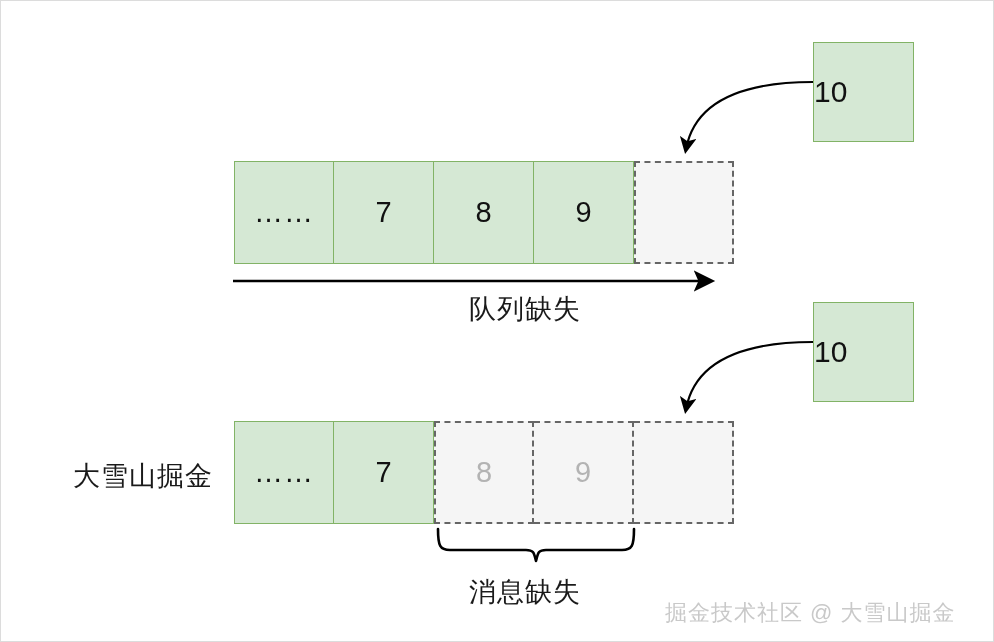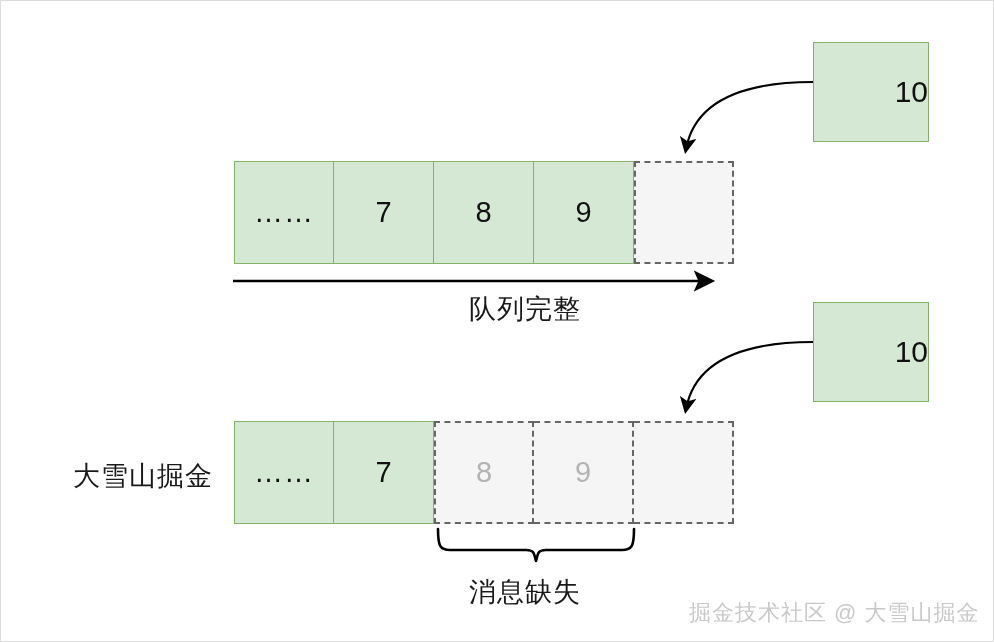--- a/index.html
+++ b/index.html
@@ -55,28 +55,28 @@
     letter-spacing: 1px;
     line-height: 0.5;
   }
   
   .cell.green.join-left { border-left: none; }
   .cell.dashed.join-left { border-left: none; }
 
   
   .box10 {
     position: absolute;
-    width: 116px;
+    width: 101px;
     height: 100px;
     background: #d5e8d4;
     border: 1.5px solid #82b366;
     box-sizing: border-box;
     display: flex;
     align-items: center;
-    justify-content: flex-end;
+    justify-content: flex-start;
     font-size: 30px;
     color: #111111;
   }
   #box10-top    { left: 812px; top: 41px; }
   #box10-bottom { left: 812px; top: 301px; }
 
   
   #overlay {
     position: absolute;
     left: 0; top: 0;
@@ -98,21 +98,20 @@
 
   
   #watermark {
     position: absolute;
     left: 664px;
     top: 597px;
     font-size: 22px;
     color: #c9c9c9;
     white-space: nowrap;
     letter-spacing: 1px;
-    margin-left: 24px;
   }
 </style>
 </head>
 <body>
 
 <div id="canvas">
 
 
   <div class="cell green" style="left:233px; top:160px; width:100px;">
     <span class="dots">……</span>
@@ -123,21 +122,21 @@
   <div class="cell green join-left" style="left:433px; top:160px; width:100px;">
     <span>8</span>
   </div>
   <div class="cell green join-left" style="left:533px; top:160px; width:100px;">
     <span>9</span>
   </div>
   <div class="cell dashed" style="left:633px; top:160px; width:100px;">
     <span></span>
   </div>
 
-  <div class="caption" id="caption-continuous">队列完整</div>
+  <div class="caption" id="caption-continuous">队列缺失</div>
 
   <div class="box10" id="box10-top">
     <span>10</span>
   </div>
 
   <div class="row-label" id="label-missing">大雪山掘金</div>
 
   <div class="cell green" style="left:233px; top:420px; width:100px;">
     <span class="dots">……</span>
   </div>

